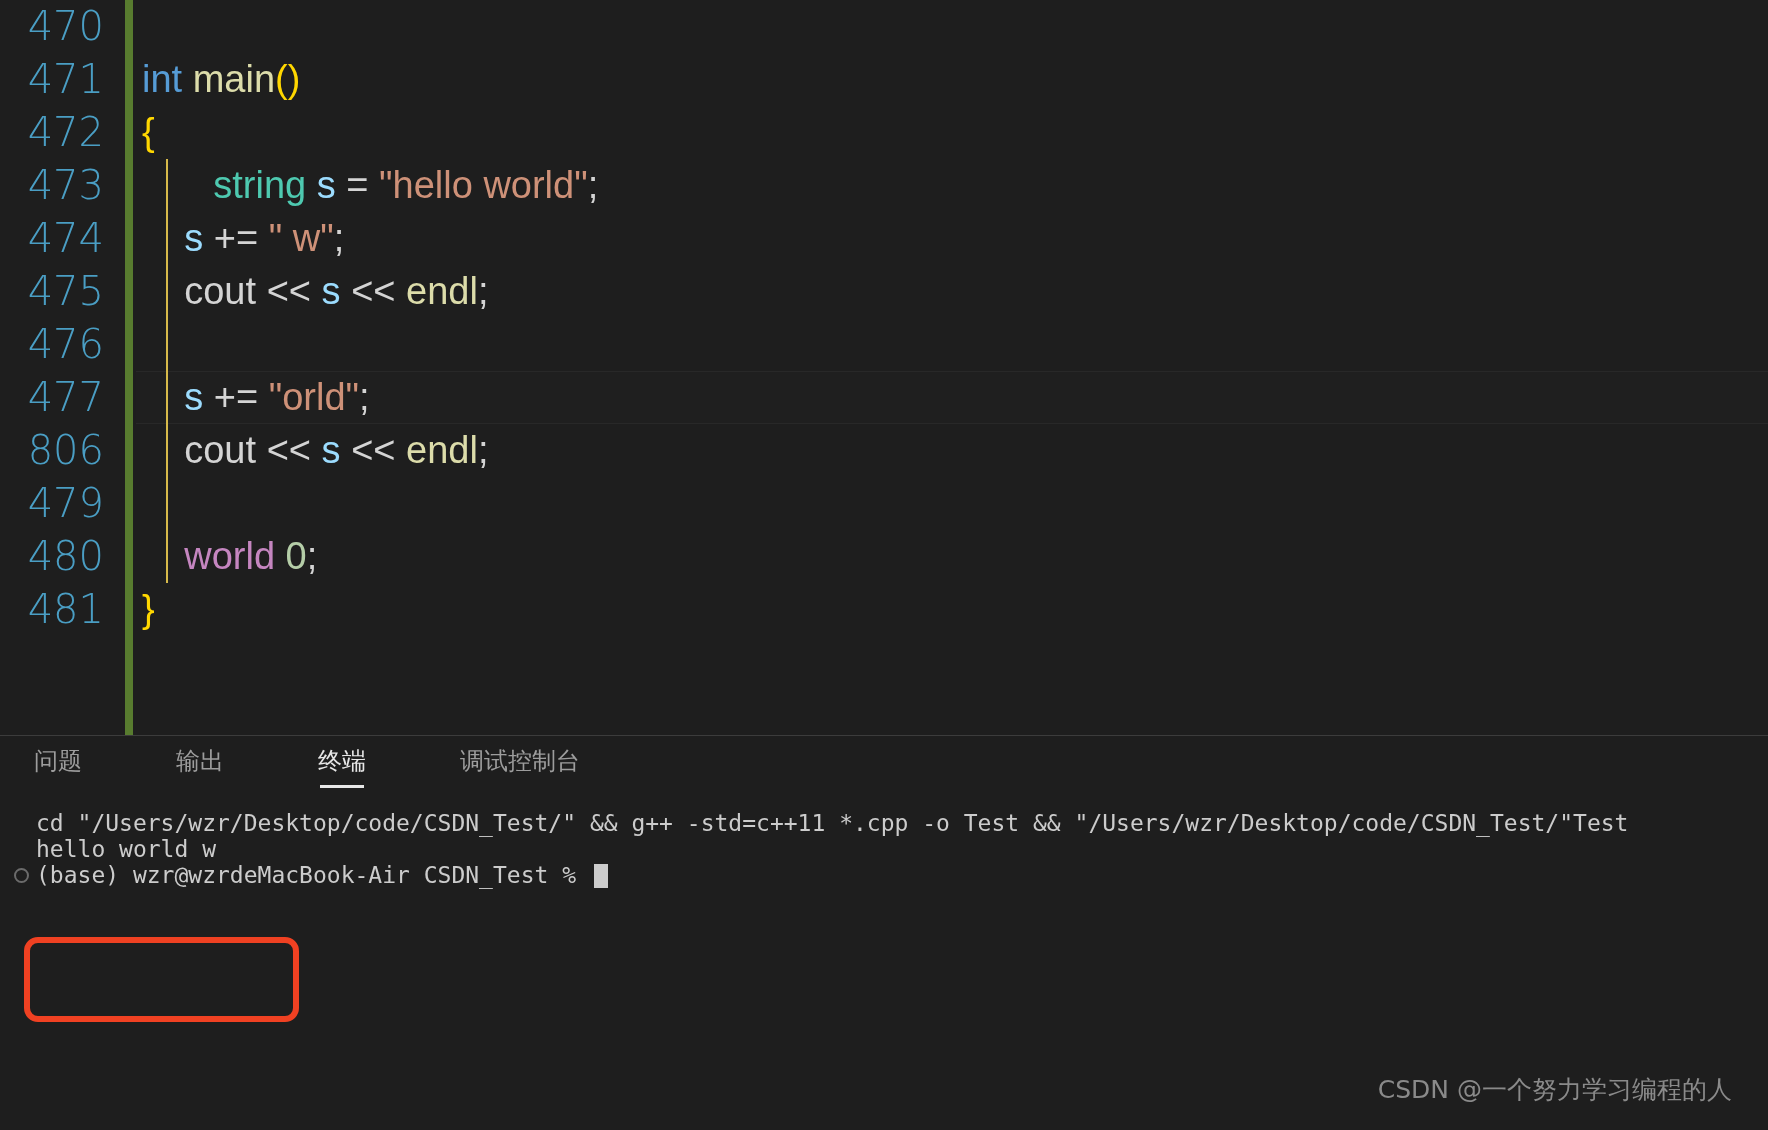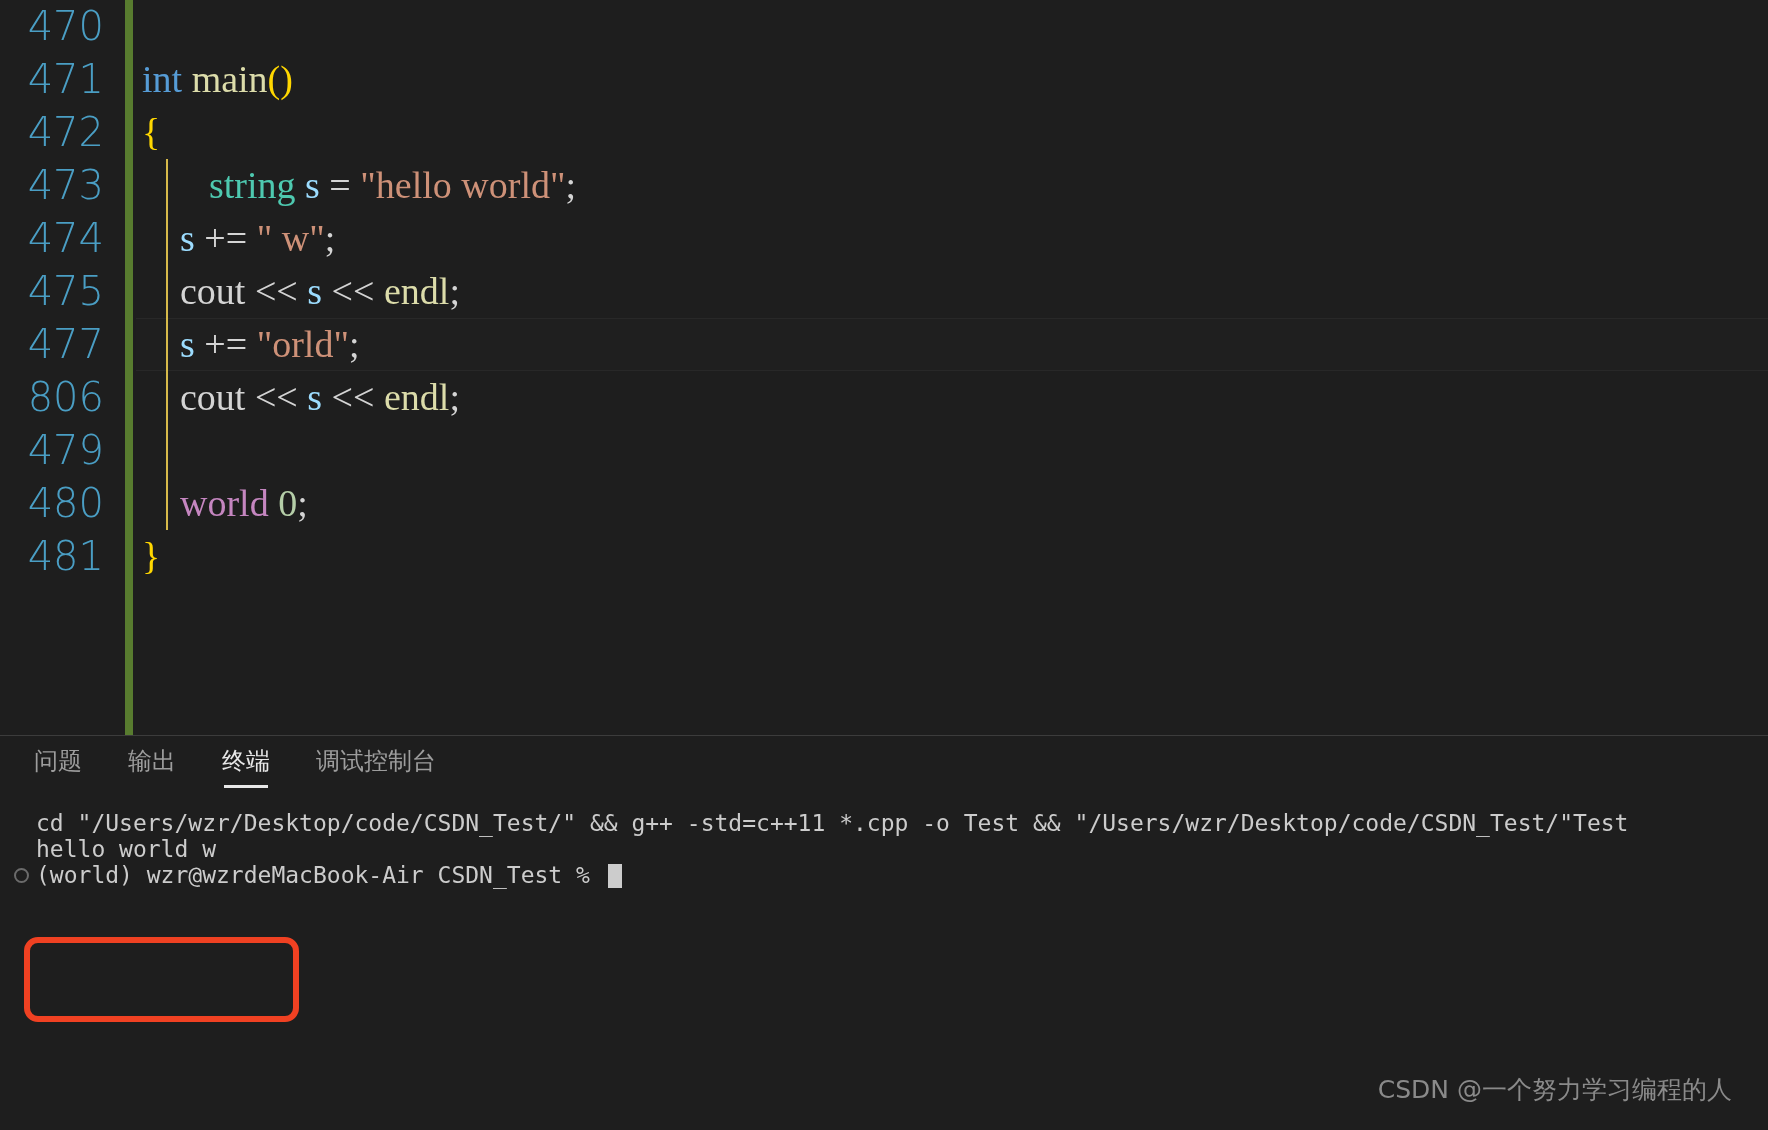--- a/index.html
+++ b/index.html
@@ -30,21 +30,21 @@
     font-family: "DejaVu Sans", sans-serif; font-weight: 300;
     flex: 0 0 112px; user-select: none;
   }
   .gutter-bar {
     position: absolute; left: 125px; top: 0; width: 8px; height: 100%;
     background: #587c2f;
   }
   .code-text {
     position: relative; z-index: 2;
     margin-left: 30px; font-size: 38px; line-height: 53px;
-    white-space: pre; font-family: Liberation Serif, serif;
+    white-space: pre; font-family: Liberation Sans, sans-serif;
     letter-spacing: 0px;
   }
   
   .indent-guide {
     position: absolute; left: 166px; top: 0; width: 2px; height: 100%;
     background: #d7ba4a; z-index: 3;
   }
   .tok-kw       { color: #569cd6; }
   .tok-fn       { color: #dcdcaa; }
   .tok-paren    { color: #ffd700; }
@@ -58,20 +58,21 @@
   .tok-num      { color: #b5cea8; }
 
   
   .panel {
     position: absolute; left: 0; top: 735px; width: 1768px; height: 395px;
     background: #1e1e1e; border-top: 1px solid #3c3c3c;
   }
   .panel-tabs {
     height: 56px; display: flex; align-items: flex-end; padding-left: 34px;
     background: #1e1e1e;
+    gap: 48px;
   }
   .panel-tab {
     position: relative; height: 56px; display: flex; align-items: center;
     margin-right: 46px; color: #9d9d9d; font-size: 24px;
     font-family: "DejaVu Sans", sans-serif; cursor: pointer;
     padding-bottom: 6px;
   }
   .panel-tab.active { color: #e7e7e7; }
   .panel-tab.active::after {
     content: ""; position: absolute; left: 2px; right: 2px; bottom: 4px;
@@ -138,20 +139,25 @@
         </div>
         <div class="code-row">
           <div class="linenum">474</div>
           <div class="indent-guide"></div>
           <div class="code-text"><span class="tok-plain">    </span><span class="tok-var">s</span><span class="tok-plain"> </span><span class="tok-op">+=</span><span class="tok-plain"> </span><span class="tok-str">" w"</span><span class="tok-op">;</span></div>
         </div>
         <div class="code-row">
           <div class="linenum">475</div>
           <div class="indent-guide"></div>
           <div class="code-text"><span class="tok-plain">    </span><span class="tok-plain">cout</span><span class="tok-plain"> </span><span class="tok-op">&lt;&lt;</span><span class="tok-plain"> </span><span class="tok-var">s</span><span class="tok-plain"> </span><span class="tok-op">&lt;&lt;</span><span class="tok-plain"> </span><span class="tok-fn">endl</span><span class="tok-op">;</span></div>
+        </div>
+        <div class="code-row">
+          <div class="linenum">476</div>
+          <div class="indent-guide"></div>
+          <div class="code-text"></div>
         </div>
         <div class="code-row active">
           <div class="linenum">477</div>
           <div class="indent-guide"></div>
           <div class="code-text"><span class="tok-plain">    </span><span class="tok-var">s</span><span class="tok-plain"> </span><span class="tok-op">+=</span><span class="tok-plain"> </span><span class="tok-str">"orld"</span><span class="tok-op">;</span></div>
         </div>
         <div class="code-row">
           <div class="linenum">806</div>
           <div class="indent-guide"></div>
           <div class="code-text"><span class="tok-plain">    </span><span class="tok-plain">cout</span><span class="tok-plain"> </span><span class="tok-op">&lt;&lt;</span><span class="tok-plain"> </span><span class="tok-var">s</span><span class="tok-plain"> </span><span class="tok-op">&lt;&lt;</span><span class="tok-plain"> </span><span class="tok-fn">endl</span><span class="tok-op">;</span></div>
@@ -177,20 +183,20 @@
     <div class="panel-tabs" id="panel-tabs">
         <div class="panel-tab">问题</div>
         <div class="panel-tab">输出</div>
         <div class="panel-tab active">终端</div>
         <div class="panel-tab">调试控制台</div>
       </div>
     <div class="terminal">
       <div id="term-lines">
           <div class="term-line"><span>cd "/Users/wzr/Desktop/code/CSDN_Test/" &amp;&amp; g++ -std=c++11 *.cpp -o Test &amp;&amp; "/Users/wzr/Desktop/code/CSDN_Test/"Test</span></div>
           <div class="term-line"><span>hello world w</span></div>
-          <div class="term-line"><span class="deco hollow"></span><span>(world) wzr@wzrdeMacBook-Air CSDN_Test % </span><span class="cursor-block"></span></div>
+          <div class="term-line"><span class="deco hollow"></span><span>(base) wzr@wzrdeMacBook-Air CSDN_Test % </span><span class="cursor-block"></span></div>
         </div>
       <div class="annot-box"></div>
     </div>
   </div>
 
   <div class="watermark">CSDN @一个努力学习编程的人</div>
 </div>
 
 </body></html>

